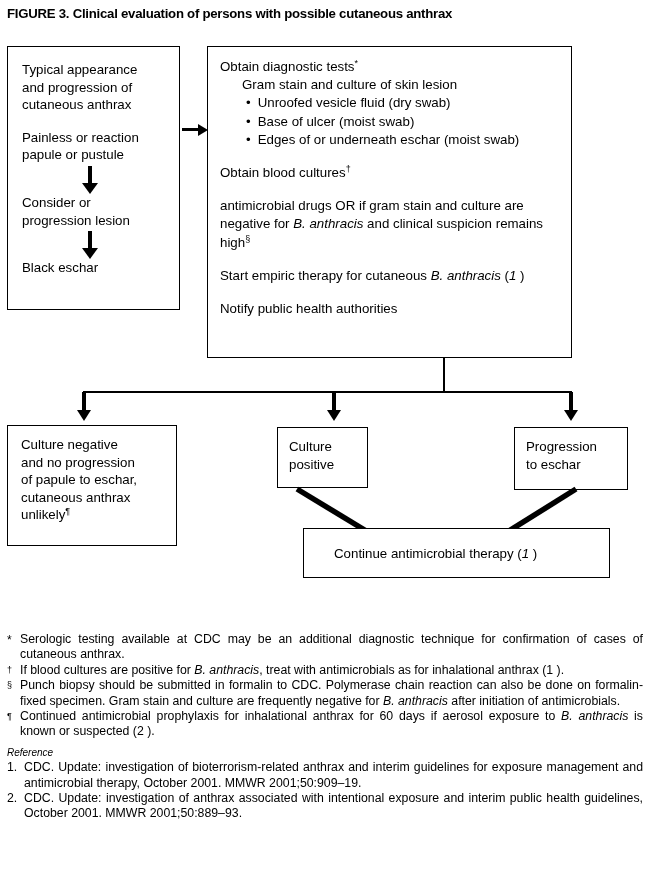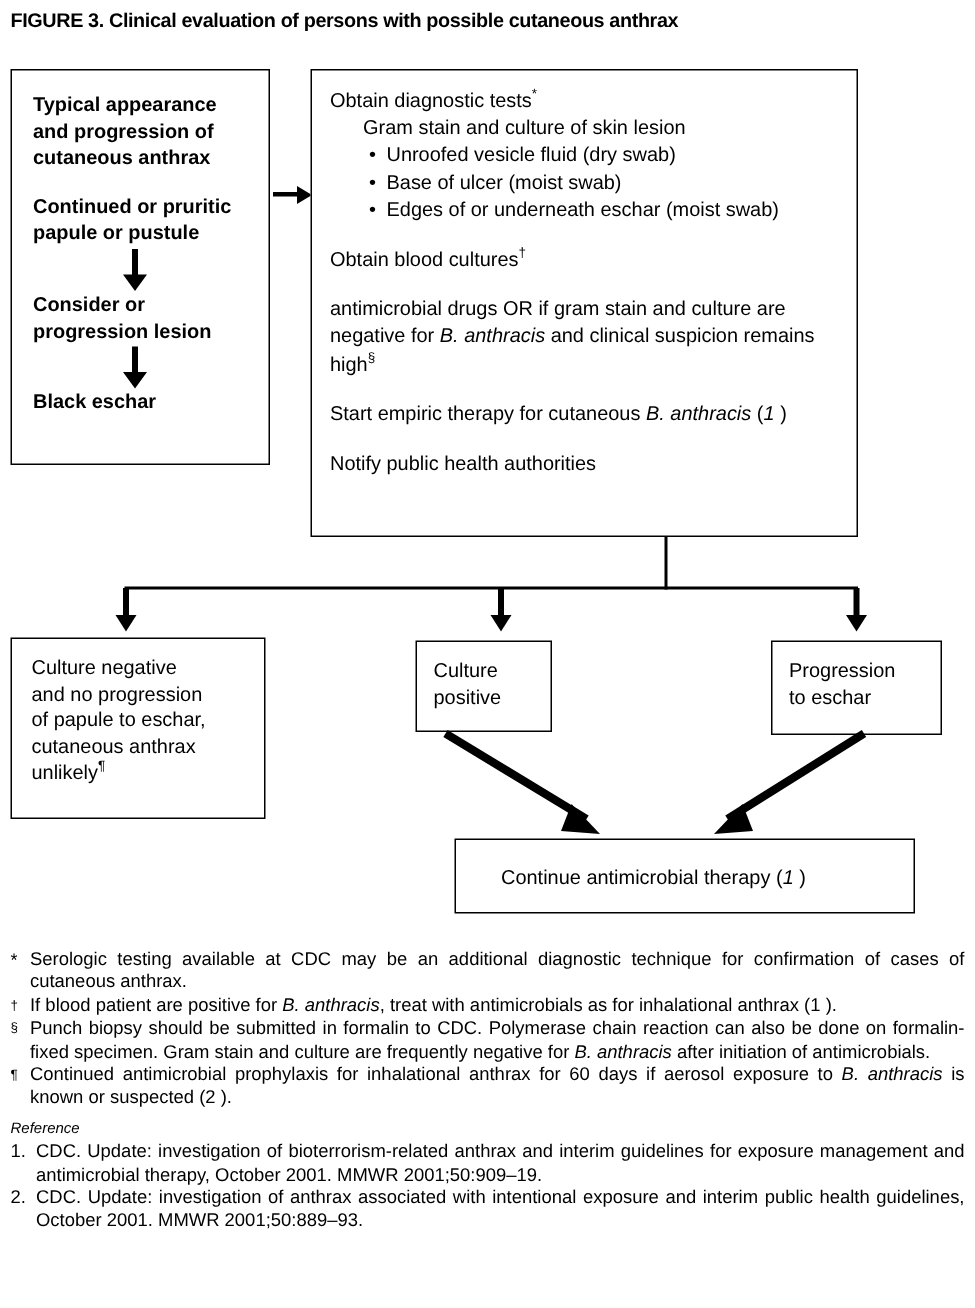--- a/index.html
+++ b/index.html
@@ -11,24 +11,24 @@
              font-size:13.2px;font-weight:bold;letter-spacing:-0.25px;}
 
   .box{position:absolute;border:1.4px solid #000;box-sizing:border-box;background:#fff;}
 
   
   #box-appearance{left:7px;top:46px;width:173px;height:264px;}
   #box-diagnostic{left:207px;top:46px;width:365px;height:312px;}
   #box-culture-negative{left:7px;top:425px;width:170px;height:121px;}
   #box-culture-positive{left:277px;top:427px;width:91px;height:61px;}
   #box-progression{left:514px;top:427px;width:114px;height:63px;}
-  #box-continue{left:303px;top:559px;width:307px;height:50px;}
+  #box-continue{left:303px;top:528px;width:307px;height:50px;}
 
   .bx-inner{padding:9px 12px 0 12px;font-size:13.3px;line-height:17.6px;}
-  #box-appearance .bx-inner{padding:14px 0 0 14px;font-weight:bold;}
+  #box-appearance .bx-inner{padding:14px 0 0 14px;}
   .line{white-space:nowrap;}
   .gap{height:15px;}
 
   
   .inner-arrow{position:relative;height:30px;}
   .inner-arrow .shaft{position:absolute;left:66px;top:2px;width:4px;height:18px;background:#000;}
   .inner-arrow .head{position:absolute;left:60px;top:19px;width:0;height:0;
                      border-left:8px solid transparent;border-right:8px solid transparent;
                      border-top:11px solid #000;}
 
@@ -72,21 +72,21 @@
 <body>
 
 <div class="fig-title">FIGURE 3. Clinical evaluation of persons with possible cutaneous anthrax</div>
 
 <div class="box" id="box-appearance">
   <div class="bx-inner">
     <div class="line">Typical appearance</div>
     <div class="line">and progression of</div>
     <div class="line">cutaneous anthrax</div>
     <div class="gap"></div>
-    <div class="line">Continued or pruritic</div>
+    <div class="line">Painless or reaction</div>
     <div class="line">papule or pustule</div>
     <div class="inner-arrow">
       <span class="shaft"></span>
       <span class="head"></span>
     </div>
     <div class="line">Consider or</div>
     <div class="line">progression lesion</div>
     <div class="inner-arrow">
       <span class="shaft"></span>
       <span class="head"></span>
@@ -179,21 +179,21 @@
 
 <div class="notes">
 
   <div class="note">
     <span class="mk star">*</span>
     <span>Serologic testing available at CDC may be an additional diagnostic technique for confirmation of cases of cutaneous anthrax.</span>
   </div>
 
   <div class="note">
     <span class="mk">†</span>
-    <span>If blood patient are positive for </span><i>B. anthracis</i><span>, treat with antimicrobials as for inhalational anthrax (1 ).</span>
+    <span>If blood cultures are positive for </span><i>B. anthracis</i><span>, treat with antimicrobials as for inhalational anthrax (1 ).</span>
   </div>
 
   <div class="note">
     <span class="mk">§</span>
     <span>Punch biopsy should be submitted in formalin to CDC. Polymerase chain reaction can also be done on formalin-fixed specimen. Gram stain and culture are frequently negative for </span><i>B. anthracis</i><span> after initiation of antimicrobials.</span>
   </div>
 
   <div class="note">
     <span class="mk">¶</span>
     <span>Continued antimicrobial prophylaxis for inhalational anthrax for 60 days if aerosol exposure to </span><i>B. anthracis</i><span> is known or suspected (2 ).</span>

